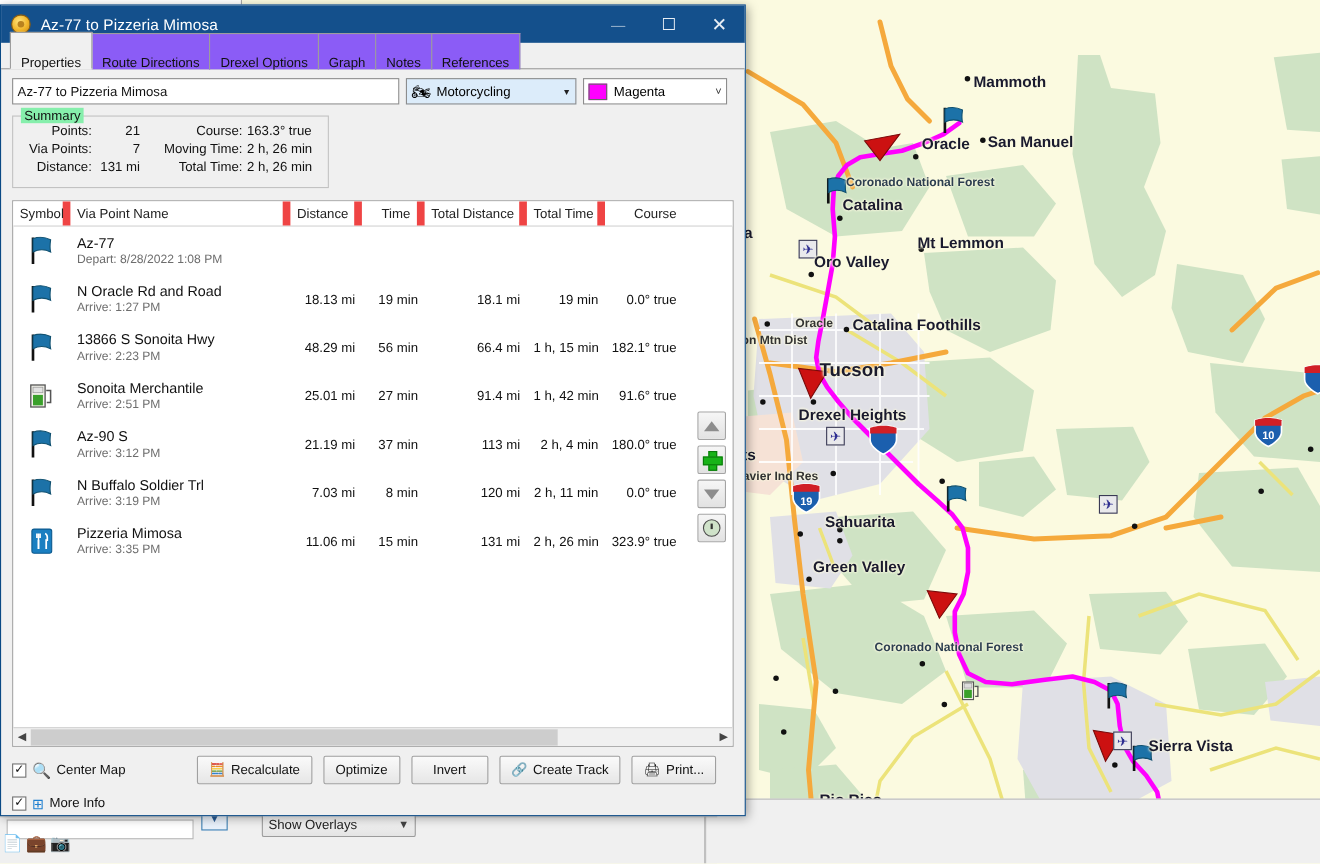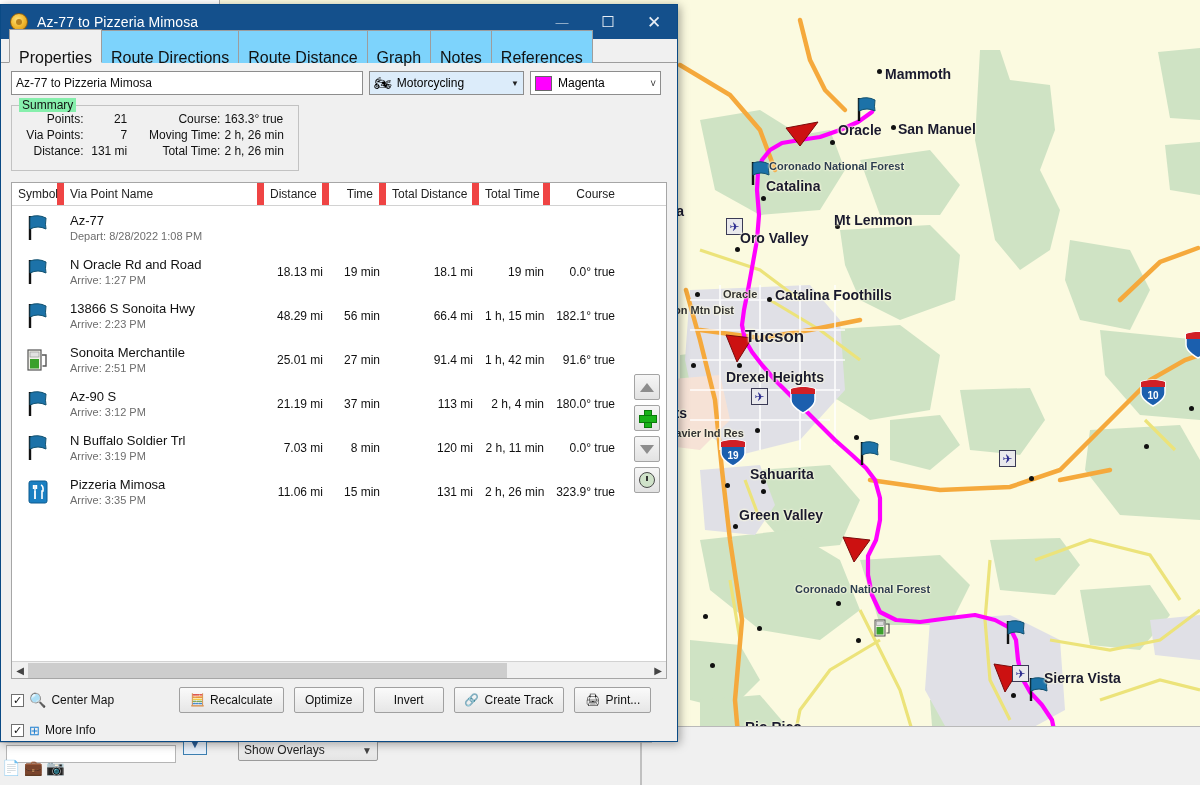--- a/index.html
+++ b/index.html
@@ -126,29 +126,29 @@
   }
   .wc.min { font-size: 13px; color: #9fb7cf; }
   .wc.close { font-size: 17px; }
 
   #tabstrip {
     height: 24px; background: #f0f0f0; display: flex; align-items: flex-end;
     padding-left: 8px; border-bottom: 1px solid #9d9d9d;
     flex: 0 0 auto;
   }
   .tab {
-    height: 22px; padding: 16px 9px; line-height: 21px; font-size: 16px;
+    height: 22px; padding: 16px 9px; line-height: 21px; font-size: 12px;
     background: #f0f0f0; border: 1px solid #9d9d9d; border-bottom: none;
     margin-right: -1px; color: #111; position: relative; top: 1px;
   }
   .tab.active {
     background: #f0f0f0; height: 24px; line-height: 23px; z-index: 3;
     border-bottom: 1px solid #f0f0f0; top: 1px; font-weight: normal;
   }
-  .tab:not(.active) { background: #7dd3fc; top: 1px; }
+  .tab:not(.active) { background: #8b5cf6; top: 1px; }
 
   #body { flex: 1 1 auto; padding: 8px 10px 0 10px; display: flex; flex-direction: column; }
 
   #row-name { display: flex; gap: 6px; align-items: stretch; height: 24px; flex: 0 0 auto; }
   #route-name {
     flex: 0 0 352px; background: #fff; border: 1px solid #8d8d8d;
     display: flex; align-items: center; padding: 0 4px; font-size: 12px; color: #111;
   }
   #activity-combo {
     flex: 0 0 155px; background: #dcecfa; border: 1px solid #8d8d8d;
@@ -489,21 +489,21 @@
       <div id="wincontrols">
         <div class="wc min">—</div>
         <div class="wc max">☐</div>
         <div class="wc close">✕</div>
       </div>
     </div>
 
     <div id="tabstrip">
       <div class="tab active">Properties</div>
       <div class="tab">Route Directions</div>
-      <div class="tab">Route Distance</div>
+      <div class="tab">Drexel Options</div>
       <div class="tab">Graph</div>
       <div class="tab">Notes</div>
       <div class="tab">References</div>
     </div>
 
     <div id="body">
 
       <div id="row-name">
         <div id="route-name">
           <span>Az-77 to Pizzeria Mimosa</span>

